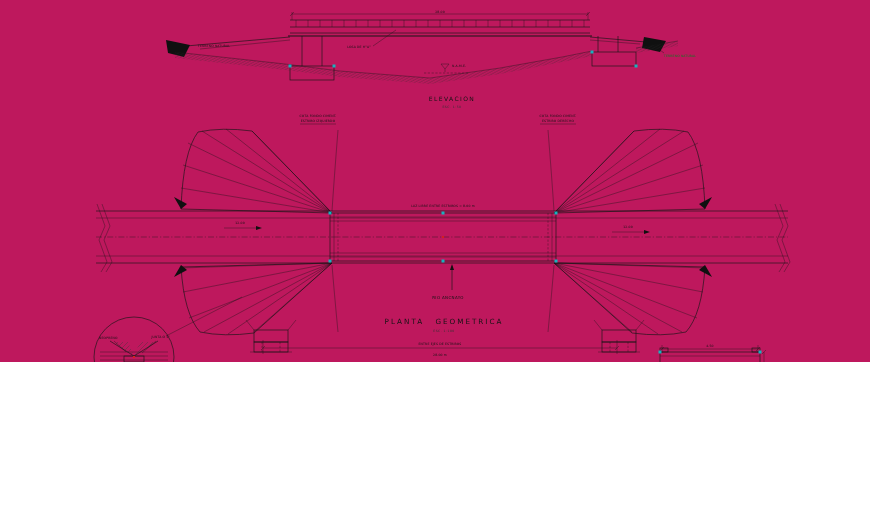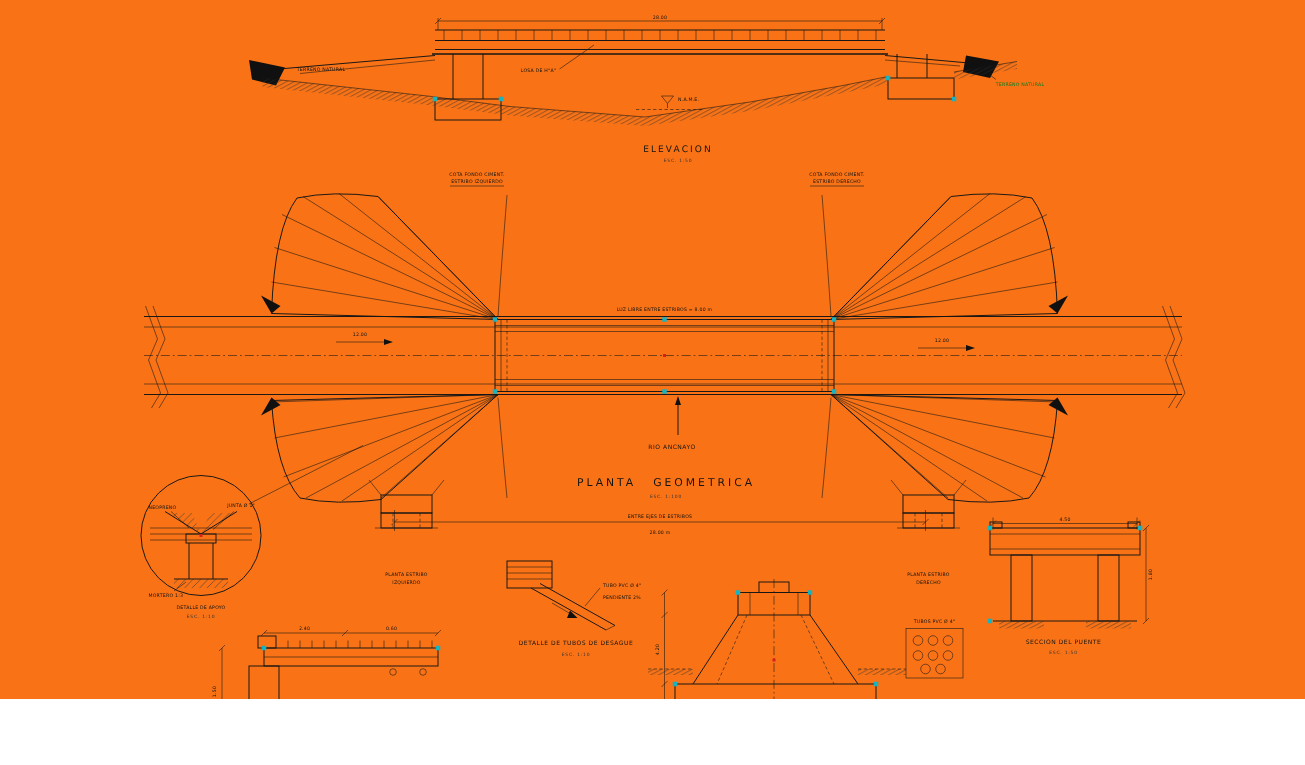--- a/index.html
+++ b/index.html
@@ -1,16 +1,16 @@
 <!DOCTYPE html>
 <html><head>
 <meta charset="utf-8">
 <style>
   html,body{margin:0;padding:0;background:#ffffff}
-  .canvas{width:870px;height:466px;background:#f97316;position:relative;overflow:hidden}
+  .canvas{width:870px;height:362px;background:#be185d;position:relative;overflow:hidden}
   svg{display:block}
   text{font-family:"DejaVu Sans", sans-serif;fill:#141414;text-anchor:middle}
   .f7{font-size:7.2px;letter-spacing:2px;word-spacing:7px}
   .f6{font-size:6px;letter-spacing:1.4px}
   .f5{font-size:4.6px;letter-spacing:.6px}
   .f4{font-size:4px;letter-spacing:.35px}
   .fsub{font-size:3px;letter-spacing:.5px;fill:#333}
   .f3{font-size:3.1px;letter-spacing:.15px}
   .ts{text-anchor:start}.te{text-anchor:end}
   .green{fill:#0a7d20}

